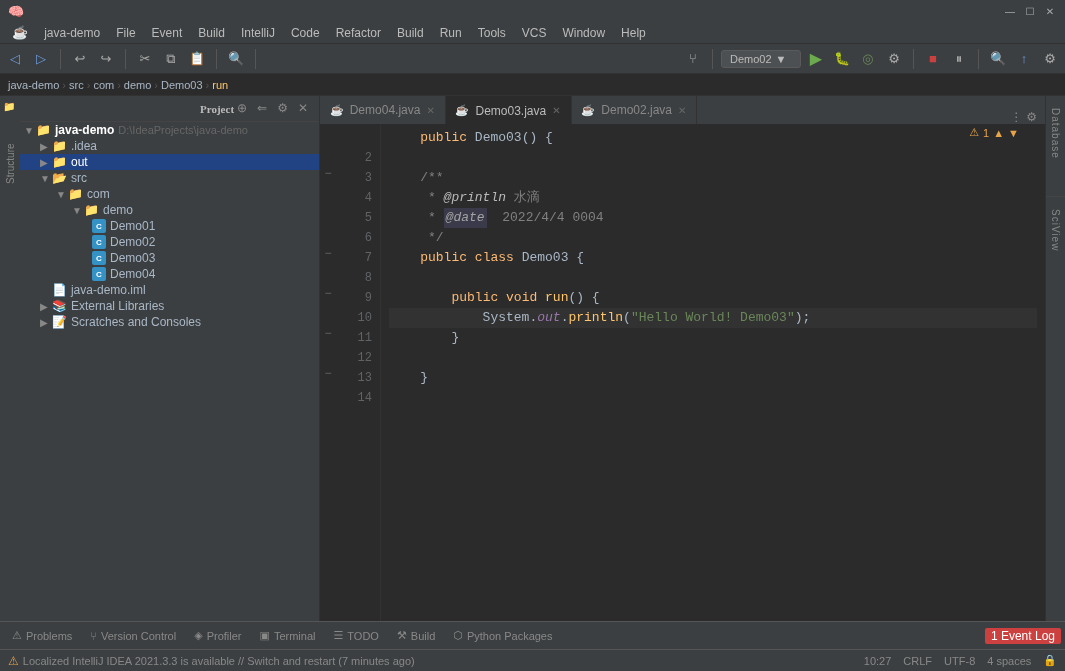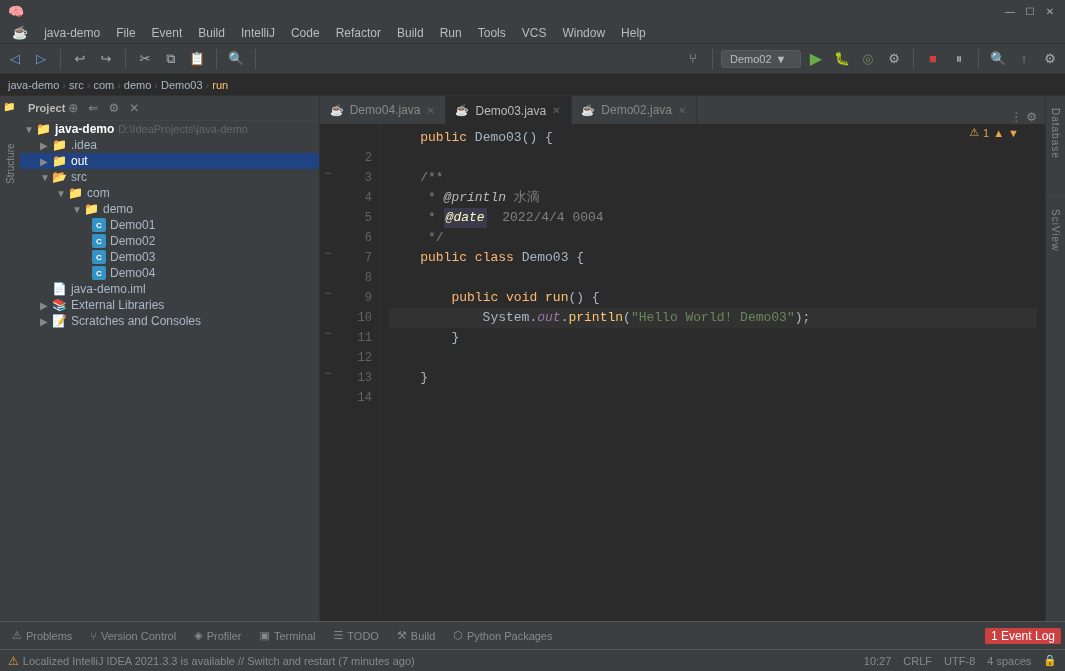--- a/index.html
+++ b/index.html
@@ -129,23 +129,24 @@
       display: flex;
       flex-direction: column;
       flex-shrink: 0;
       border-right: 1px solid #323232;
     }
     #project-panel-header {
       background: #3c3f41;
       padding: 4px 8px;
       display: flex;
       align-items: center;
-      justify-content: flex-start;
+      justify-content: flex-end;
       border-bottom: 1px solid #444;
       font-size: 11px;
+      font-family: Liberation Serif, serif;
     }
     .panel-header-title { font-weight: bold; color: #bbbbbb; }
     .panel-icons { display: flex; gap: 4px; }
     .panel-icon { color: #888; cursor: pointer; font-size: 12px; padding: 1px 3px; }
 
     #project-tree {
       flex: 1;
       overflow-y: auto;
       font-size: 12px;
     }
@@ -629,21 +630,21 @@
             <span class="plain">    </span><span class="kw">public</span><span class="plain"> </span><span class="type">Demo03</span><span class="plain">() {</span>
           </div>
           <div class="code-line">&nbsp;</div>
           <div class="code-line">
             <span class="comment">    /**</span>
           </div>
           <div class="code-line">
             <span class="comment">     * </span><span style="color:#bbb;font-style:italic;">@println</span><span class="comment"> 水滴</span>
           </div>
           <div class="code-line">
-            <span class="comment">     * </span><span style="background:#3a3a4a;color:#fef9c3;font-style:italic;padding:0 2px;">@date</span><span class="comment">  2022/4/4 0004</span>
+            <span class="comment">     * </span><span style="background:#3a3a4a;color:#a3a3a3;font-style:italic;padding:0 2px;">@date</span><span class="comment">  2022/4/4 0004</span>
           </div>
           <div class="code-line">
             <span class="comment">     */</span>
           </div>
           <div class="code-line">
             <span class="plain">    </span><span class="kw">public class</span><span class="plain"> </span><span class="type">Demo03</span><span class="plain"> {</span>
           </div>
           <div class="code-line">&nbsp;</div>
           <div class="code-line">
             <span class="plain">        </span><span class="kw">public void</span><span class="plain"> </span><span class="fn">run</span><span class="plain">() {</span>

